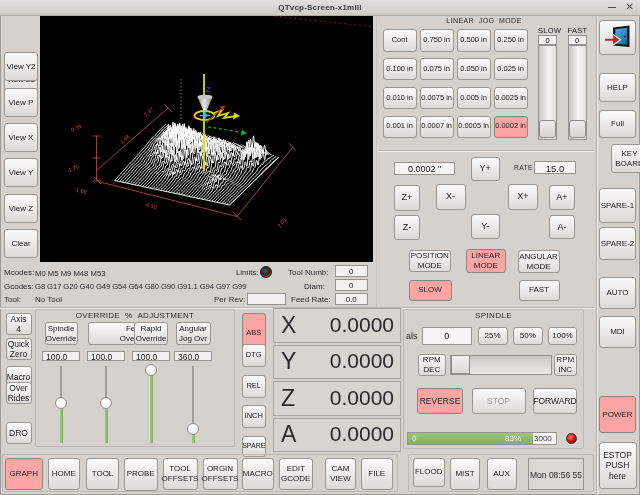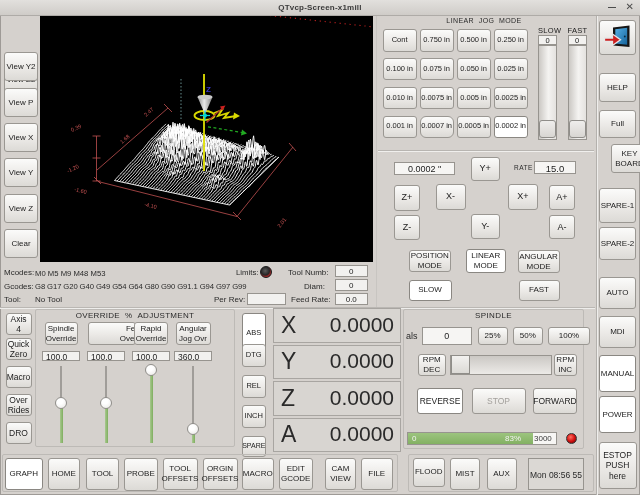--- a/index.html
+++ b/index.html
@@ -1,18 +1,18 @@
 <!DOCTYPE html>
 <html><head><meta charset="utf-8"><style>
 *{margin:0;padding:0}
 html,body{width:640px;height:495px;overflow:hidden}
 body{font-family:"Liberation Sans",sans-serif;background:#d5d1cd}
 #w{position:relative;width:640px;height:495px;background:#d5d1cd;outline:1px solid #9e9a96;outline-offset:-1px}
 .btn{position:absolute;background:linear-gradient(180deg,#fbfbfa 0%,#ebe9e6 55%,#dcdad6 100%);border:1px solid #9a9792;border-radius:3px;color:#1c1c1c;display:flex;align-items:center;justify-content:center;text-align:center;line-height:1.18;box-sizing:border-box}
-.chk{background:#ffffff;border-color:#8a8782}
+.chk{background:#fca5a5;border-color:#8a8782}
 .dis{color:#a3a09c}
 .sunk{position:absolute;background:#f2f1ef;border:1px solid #97948f;box-sizing:border-box;color:#1c1c1c}
 .lbl{position:absolute;white-space:nowrap;color:#1c1c1c}
 .frame{position:absolute;border:1px solid #bdbab6;border-radius:2px;box-sizing:border-box}
 .led{position:absolute;width:11px;height:11px;border-radius:50%;background:radial-gradient(circle at 40% 35%,#ff7060,#d51212 50%,#6e0000 95%);border:1.5px solid #333;box-sizing:border-box}
 .ledoff{position:absolute;width:12px;height:12px;border-radius:50%;background:radial-gradient(circle at 42% 38%,#5a5a5a 0%,#262626 50%,#b02828 72%,#3c0000 100%);border:1px solid #1a1a1a;box-sizing:border-box}
 </style></head><body>
 <div id="w">
 <div style="position:absolute;left:0;top:0;width:640px;height:15px;background:linear-gradient(180deg,#e2e0dd,#cfccc8);border-bottom:1px solid #aeaba7"></div>
     <div class="lbl" style="left:0px;top:3px;font-size:8px;width:640px;text-align:center;font-weight:bold;color:#3a3a3a;letter-spacing:0.2px">QTvcp-Screen-x1mill</div>
@@ -134,21 +134,21 @@
     <div class="btn" style="left:493.6px;top:29px;width:34px;height:22.5px;font-size:7.5px;">0.250 in</div>
     <div class="btn" style="left:382.6px;top:57.9px;width:34px;height:22.5px;font-size:7.5px;">0.100 in</div>
     <div class="btn" style="left:419.6px;top:57.9px;width:34px;height:22.5px;font-size:7.5px;">0.075 in</div>
     <div class="btn" style="left:456.6px;top:57.9px;width:34px;height:22.5px;font-size:7.5px;">0.050 in</div>
     <div class="btn" style="left:493.6px;top:57.9px;width:34px;height:22.5px;font-size:7.5px;">0.025 in</div>
     <div class="btn" style="left:382.6px;top:86.9px;width:34px;height:22.5px;font-size:7.5px;">0.010 in</div>
     <div class="btn" style="left:419.6px;top:86.9px;width:34px;height:22.5px;font-size:7.5px;">0.0075 in</div>
     <div class="btn" style="left:456.6px;top:86.9px;width:34px;height:22.5px;font-size:7.5px;">0.005 in</div>
     <div class="btn" style="left:493.6px;top:86.9px;width:34px;height:22.5px;font-size:7.5px;">0.0025 in</div>
     <div class="btn" style="left:382.6px;top:115.5px;width:34px;height:22.5px;font-size:7.5px;">0.001 in</div>
-    <div class="btn" style="left:419.6px;top:115.5px;width:34px;height:22.5px;font-size:7.5px;border-radius:6px;">0.0007 in</div>
+    <div class="btn" style="left:419.6px;top:115.5px;width:34px;height:22.5px;font-size:7.5px;">0.0007 in</div>
     <div class="btn" style="left:456.6px;top:115.5px;width:34px;height:22.5px;font-size:7.5px;">0.0005 in</div>
     <div class="btn chk" style="left:493.6px;top:115.5px;width:34px;height:22.5px;font-size:7.5px;">0.0002 in</div>
     <div class="lbl" style="left:538px;top:26px;font-size:7.5px;width:19px;text-align:center;letter-spacing:0.3px">SLOW</div>
     <div class="sunk" style="left:538px;top:35px;width:19px;height:9.5px;font-size:7.5px;text-align:center;line-height:9px">0</div>
     <div style="position:absolute;left:538px;top:44.5px;width:19px;height:95px;box-sizing:border-box;border:1px solid #97948f;background:linear-gradient(90deg,#cbc8c4,#f4f3f1 55%,#e4e2df)"></div>
     <div style="position:absolute;left:539px;top:120px;width:17px;height:18px;box-sizing:border-box;border:1px solid #8f8d89;border-radius:3px;background:linear-gradient(180deg,#efeeec,#d8d6d2)"></div>
     <div class="lbl" style="left:567.5px;top:26px;font-size:7.5px;width:19px;text-align:center;letter-spacing:0.3px">FAST</div>
     <div class="sunk" style="left:567.5px;top:35px;width:19px;height:9.5px;font-size:7.5px;text-align:center;line-height:9px">0</div>
     <div style="position:absolute;left:567.5px;top:44.5px;width:19px;height:95px;box-sizing:border-box;border:1px solid #97948f;background:linear-gradient(90deg,#cbc8c4,#f4f3f1 55%,#e4e2df)"></div>
     <div style="position:absolute;left:568.5px;top:120px;width:17px;height:18px;box-sizing:border-box;border:1px solid #8f8d89;border-radius:3px;background:linear-gradient(180deg,#efeeec,#d8d6d2)"></div>
@@ -185,21 +185,21 @@
     <div class="lbl" style="left:35px;top:295px;font-size:8px;color:#2a2a2a">No Tool</div>
     <div class="lbl" style="left:214px;top:295px;font-size:8px;color:#2a2a2a">Per Rev:</div>
     <div class="sunk" style="left:247px;top:293px;width:39px;height:11.5px;font-size:8px;"></div>
     <div class="lbl" style="left:291px;top:295px;font-size:8px;color:#2a2a2a">Feed Rate:</div>
     <div class="sunk" style="left:334.5px;top:293px;width:33.5px;height:11.5px;font-size:8px;text-align:center;line-height:11px">0.0</div>
     <div style="position:absolute;left:0px;top:307px;width:595px;height:1px;background:#bab7b3"></div>
     <div style="position:absolute;left:0px;top:308px;width:595px;height:1px;background:#eeedeb"></div>
     <div class="btn" style="left:5.5px;top:313px;width:26px;height:22px;font-size:8.5px;">Axis<br>4</div>
     <div class="btn" style="left:5.5px;top:338px;width:26px;height:22px;font-size:8.5px;">Quick<br>Zero</div>
     <div class="btn" style="left:5.5px;top:366px;width:26px;height:22px;font-size:8.5px;">Macro</div>
-    <div class="btn" style="left:5.5px;top:394px;width:26px;height:22px;font-size:8.5px;">Over<br>Rides</div>
+    <div class="btn" style="left:5.5px;top:382px;width:26px;height:22px;font-size:8.5px;">Over<br>Rides</div>
     <div class="btn" style="left:5.5px;top:422px;width:26px;height:22px;font-size:8.5px;">DRO</div>
     <div class="frame" style="left:35px;top:309px;width:200px;height:138px"></div>
     <div class="lbl" style="left:35px;top:311px;font-size:8px;width:200px;text-align:center;color:#2a2a2a;letter-spacing:0.3px">OVERRIDE&nbsp;&nbsp;%&nbsp;&nbsp;ADJUSTMENT</div>
     <div class="btn" style="left:44.5px;top:322px;width:33px;height:23px;font-size:8px;">Spindle<br>Override</div>
     <div class="sunk" style="left:42px;top:350.5px;width:38px;height:10px;font-size:8.5px;text-align:left;padding-left:3px;line-height:10px">100.0</div>
     <div style="position:absolute;left:60px;top:366px;width:2px;height:37px;background:#a09d99"></div>
     <div style="position:absolute;left:59.5px;top:403px;width:3px;height:40px;background:linear-gradient(90deg,#a8c88f,#7fae5f)"></div>
     <div style="position:absolute;left:55px;top:397px;width:12px;height:12px;border-radius:50%;box-sizing:border-box;border:1px solid #908e8a;background:radial-gradient(circle at 40% 32%,#ffffff 30%,#e8e6e3)"></div>
     <div class="btn" style="left:88.0px;top:322px;width:36px;height:23px;font-size:8px;padding-left:46px;">Feed<br>Override</div>
     <div class="sunk" style="left:87px;top:350.5px;width:38px;height:10px;font-size:8.5px;text-align:left;padding-left:3px;line-height:10px">100.0</div>
@@ -232,21 +232,21 @@
     <div class="lbl" style="left:300px;top:385.5px;font-size:21px;width:94px;text-align:right;color:#2a2a2a">0.0000</div>
     <div style="position:absolute;left:272.5px;top:417.5px;width:128px;height:34.5px;background:#d8d5d1;border:1px solid #a8a5a1;box-sizing:border-box"></div>
     <div class="lbl" style="left:281px;top:421.0px;font-size:23px;color:#2a2a2a">A</div>
     <div class="lbl" style="left:300px;top:422.0px;font-size:21px;width:94px;text-align:right;color:#2a2a2a">0.0000</div>
     <div class="frame" style="left:403px;top:308.5px;width:180.5px;height:140.5px"></div>
     <div class="lbl" style="left:403px;top:311px;font-size:8px;width:181px;text-align:center;color:#2a2a2a;letter-spacing:0.4px">SPINDLE</div>
     <div class="lbl" style="left:406px;top:331px;font-size:9px;color:#2a2a2a">als</div>
     <div class="sunk" style="left:421.5px;top:327px;width:50.5px;height:18px;font-size:9px;text-align:center;line-height:17px;background:#f6f5f3">0</div>
     <div class="btn" style="left:477.5px;top:327px;width:30px;height:18px;font-size:8px;">25%</div>
     <div class="btn" style="left:513px;top:327px;width:29.5px;height:18px;font-size:8px;">50%</div>
-    <div class="btn" style="left:548px;top:327px;width:42px;height:18px;font-size:8px;">100%</div>
+    <div class="btn" style="left:548px;top:327px;width:29px;height:18px;font-size:8px;">100%</div>
     <div class="btn" style="left:417.5px;top:353.5px;width:28.5px;height:22px;font-size:8px;">RPM<br>DEC</div>
     <div style="position:absolute;left:450px;top:354.5px;width:102px;height:20px;box-sizing:border-box;border:1px solid #97948f;background:linear-gradient(180deg,#cbc8c4,#eceae7)"></div>
     <div style="position:absolute;left:450.5px;top:355px;width:19px;height:19px;box-sizing:border-box;border:1px solid #8f8d89;background:linear-gradient(180deg,#f2f1ef,#dcdad6)"></div>
     <div class="btn" style="left:553.5px;top:353.5px;width:23.5px;height:22px;font-size:8px;">RPM<br>INC</div>
     <div class="btn chk" style="left:417px;top:388px;width:46px;height:25.5px;font-size:8.5px;">REVERSE</div>
     <div class="btn dis" style="left:471.5px;top:388px;width:54px;height:25.5px;font-size:8.5px;">STOP</div>
     <div class="btn" style="left:533px;top:388px;width:44px;height:25.5px;font-size:8.5px;">FORWARD</div>
     <div style="position:absolute;left:407px;top:431.5px;width:150px;height:13px;box-sizing:border-box;border:1px solid #97948f;background:#f7f6f4"></div>
     <div style="position:absolute;left:408px;top:432.5px;width:125px;height:11px;background:linear-gradient(180deg,#9cc47e,#83b163)"></div>
     <div class="lbl" style="left:412px;top:434px;font-size:8px;color:#f2f2f2">0</div>
@@ -269,21 +269,20 @@
 <polygon points="3.5,16 11.5,16 11.5,12 19.5,17.8 11.5,23.5 11.5,19.5 3.5,19.5" fill="#cc1f1f" stroke="#e6e6e6" stroke-width="1.3"></polygon>
 </svg>
     </div>
     <div class="btn" style="left:599px;top:73px;width:37px;height:29px;font-size:8px;">HELP</div>
     <div class="btn" style="left:599px;top:110px;width:37px;height:28px;font-size:8px;">Full</div>
     <div class="btn" style="left:599px;top:144px;width:37px;height:29px;font-size:8px;margin-left:12px;">KEY<br>BOARD</div>
     <div class="btn" style="left:599px;top:188px;width:37px;height:35px;font-size:8px;">SPARE-1</div>
     <div class="btn" style="left:599px;top:227px;width:37px;height:33px;font-size:8px;">SPARE-2</div>
     <div class="btn" style="left:599px;top:277px;width:37px;height:31.5px;font-size:8px;">AUTO</div>
     <div class="btn" style="left:599px;top:316px;width:37px;height:32px;font-size:8px;">MDI</div>
-    <div class="btn chk" style="left:599px;top:354.5px;width:37px;height:37.5px;font-size:8px;">MANUAL</div>
     <div class="btn chk" style="left:599px;top:396px;width:37px;height:37px;font-size:8px;">POWER</div>
     <div class="btn" style="left:598.5px;top:442px;width:38px;height:47px;font-size:8.5px;">ESTOP<br>PUSH<br>here</div>
     <div class="frame" style="left:2px;top:453.5px;width:396px;height:38px"></div>
     <div class="frame" style="left:408px;top:453.5px;width:186px;height:38px"></div>
     <div class="btn chk" style="left:5px;top:457.5px;width:37.5px;height:32.5px;font-size:8px;">GRAPH</div>
     <div class="btn" style="left:47.5px;top:457.5px;width:32.5px;height:32.5px;font-size:8px;">HOME</div>
     <div class="btn" style="left:86px;top:457.5px;width:33px;height:32.5px;font-size:8px;">TOOL</div>
     <div class="btn" style="left:124px;top:457.5px;width:33.5px;height:33px;font-size:8px;">PROBE</div>
     <div class="btn" style="left:162.5px;top:457.5px;width:35px;height:32.5px;font-size:8px;">TOOL<br>OFFSETS</div>
     <div class="btn" style="left:202.5px;top:457.5px;width:35px;height:32.5px;font-size:8px;">ORGIN<br>OFFSETS</div>

